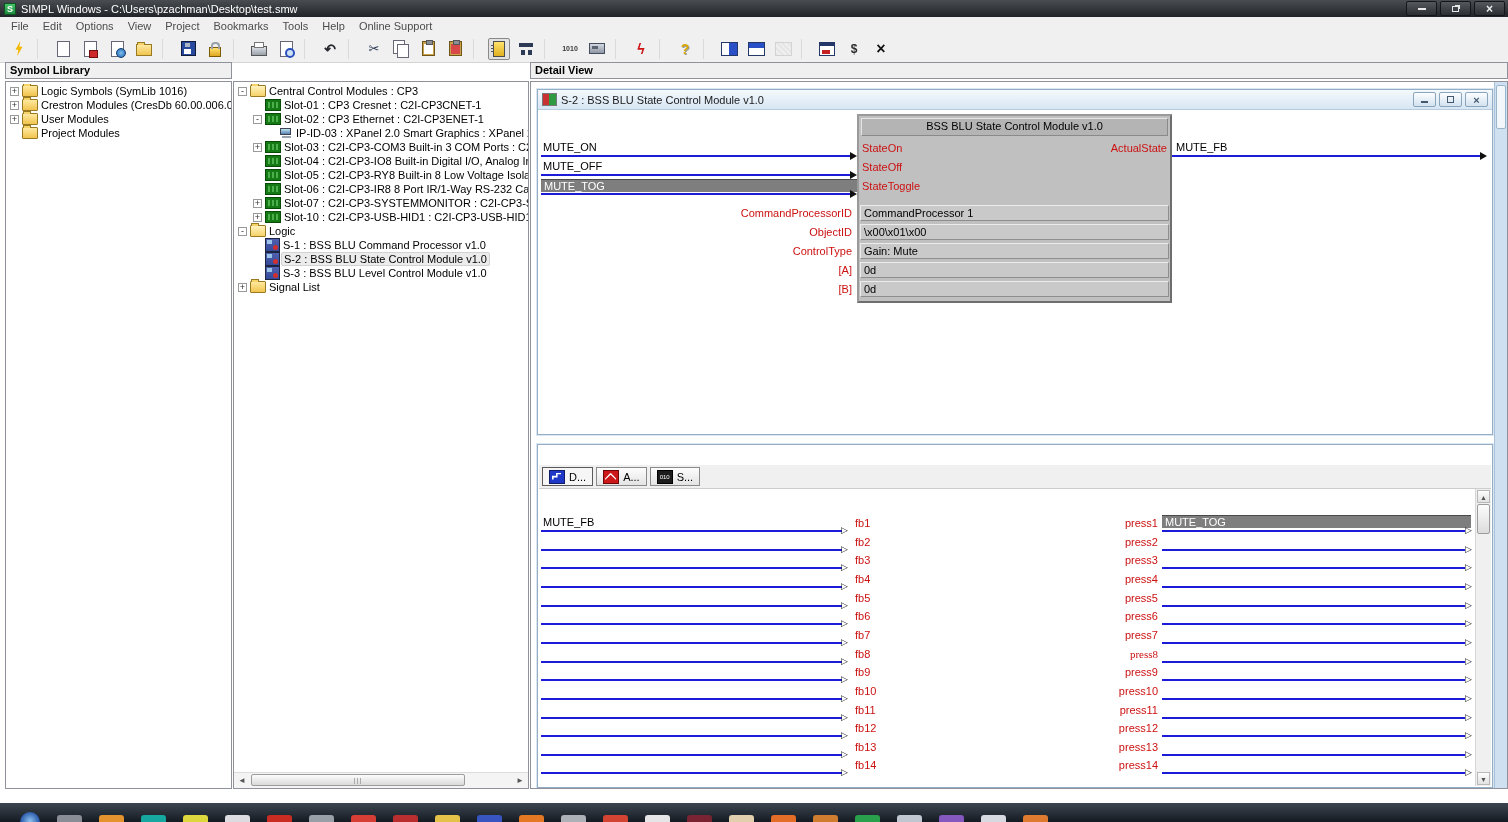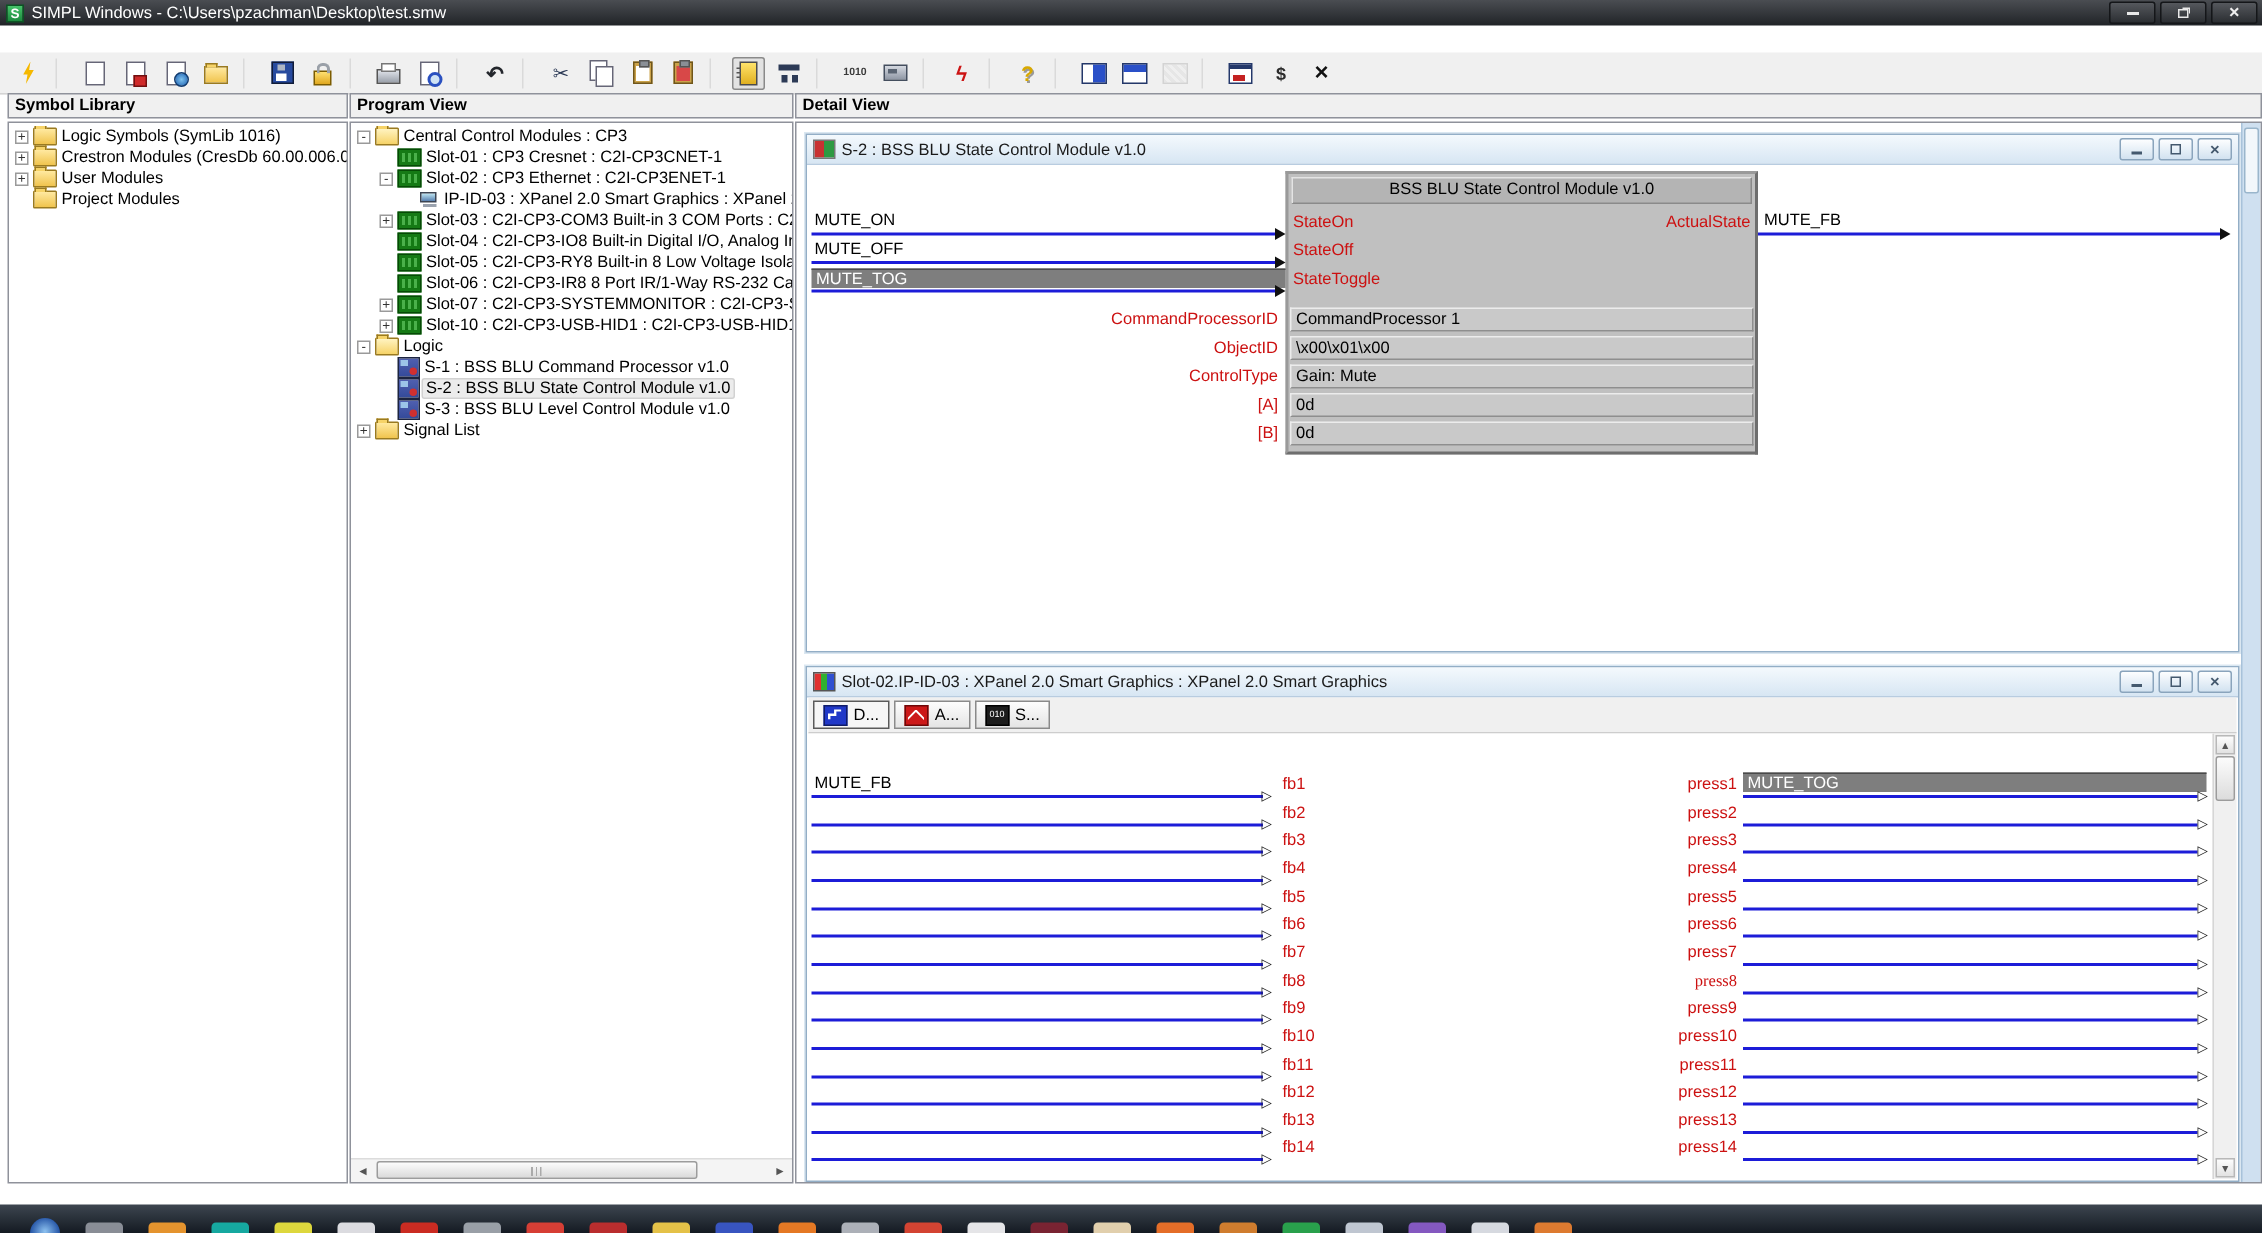--- a/index.html
+++ b/index.html
@@ -182,20 +182,31 @@
         </span>
       <span class="twc">
           <span class="g-restore"></span>
         </span>
       <span class="twc">
           <span class="g-close"></span>
         </span>
     </span>
   </div>
 
+  <div class="menubar">
+      <span class="menu-item">File</span>
+      <span class="menu-item">Edit</span>
+      <span class="menu-item">Options</span>
+      <span class="menu-item">View</span>
+      <span class="menu-item">Project</span>
+      <span class="menu-item">Bookmarks</span>
+      <span class="menu-item">Tools</span>
+      <span class="menu-item">Help</span>
+      <span class="menu-item">Online Support</span>
+    </div>
 
   <div class="toolbar">
       <span class="tb-btn">
         <span class="ic ic-flash"></span>
       </span>
       <span class="tb-sep"></span>
       <span class="tb-btn">
         <span class="ic ic-page"></span>
       </span>
       <span class="tb-btn">
@@ -304,21 +315,20 @@
           <div class="trow" style="padding-left: 4px;">
             <span class="exp-sp"></span>
             <span class="tri tri-folder"></span>
             <span class="tlabel">Project Modules</span>
           </div>
         </div>
     </div>
   </div>
 
   <div class="panel" id="panel-program">
-    <div class="panel-header">Program View</div>
     <div class="panel-body">
       <div class="tree">
           <div class="trow" style="padding-left: 4px;">
             <span class="exp">-</span>
             <span class="tri tri-folder-open"></span>
             <span class="tlabel">Central Control Modules : CP3</span>
           </div>
           <div class="trow" style="padding-left: 19px;">
             <span class="exp-sp"></span>
             <span class="tri tri-card"></span>
@@ -445,35 +455,20 @@
             <div class="plabel" style="left: 0px; width: 313px; top: 135px;">ControlType</div>
             <div class="pcell" style="left: 321px; top: 133px; width: 309px;">Gain: Mute</div>
             <div class="plabel" style="left: 0px; width: 313px; top: 154px;">[A]</div>
             <div class="pcell" style="left: 321px; top: 152px; width: 309px;">0d</div>
             <div class="plabel" style="left: 0px; width: 313px; top: 173px;">[B]</div>
             <div class="pcell" style="left: 321px; top: 171px; width: 309px;">0d</div>
           </div>
       </div>
 
       <div class="cwin" id="win2">
-        <div class="cwtitle">
-          <span class="w2icon"></span>
-          <span>Slot-02.IP-ID-03 : XPanel 2.0 Smart Graphics : XPanel 2.0 Smart Graphics</span>
-          <span class="cwbtns">
-            <span class="cwb">
-                <span class="cg-min"></span>
-              </span>
-            <span class="cwb">
-                <span class="cg-max"></span>
-              </span>
-            <span class="cwb">
-                <span class="cg-close"></span>
-              </span>
-          </span>
-        </div>
         <div class="tabbar">
             <span class="tab active">
               <span class="tabi tabi-digital"></span>
               <span class="tabl">D...</span>
             </span>
             <span class="tab">
               <span class="tabi tabi-analog"></span>
               <span class="tabl">A...</span>
             </span>
             <span class="tab">

